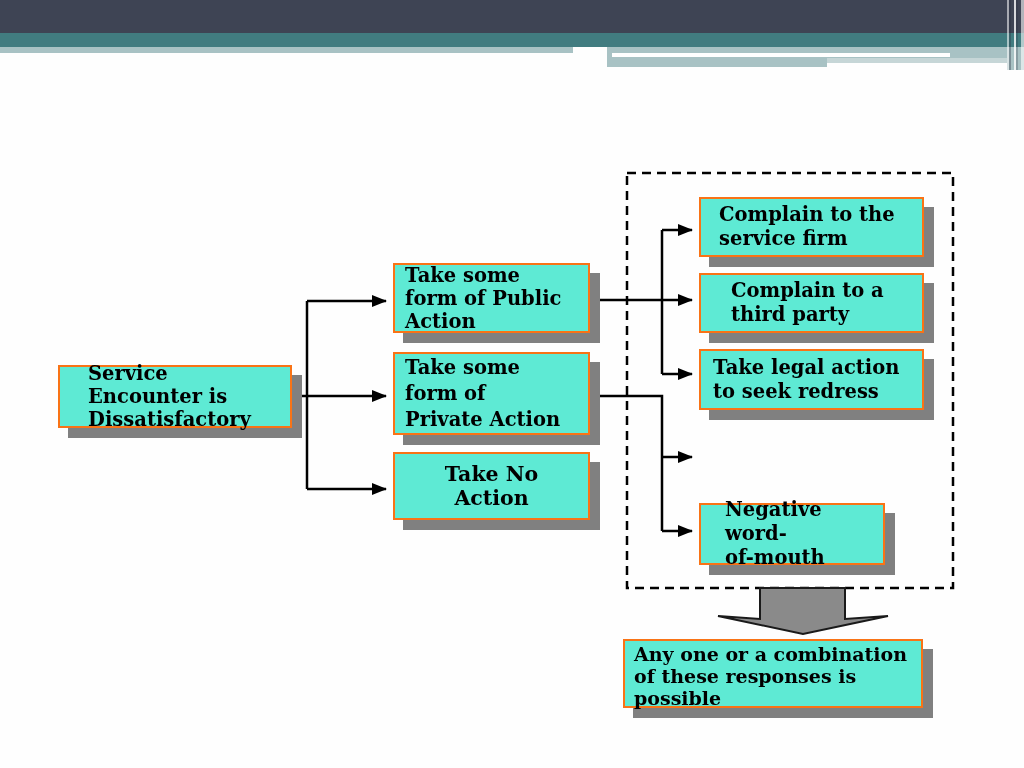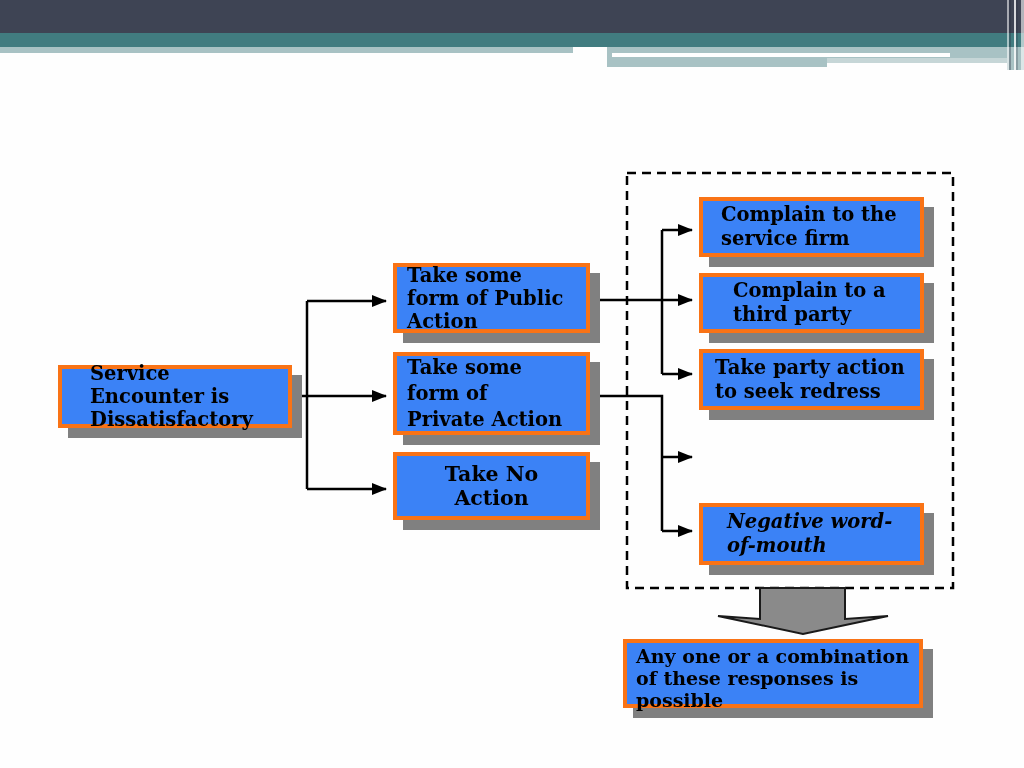--- a/index.html
+++ b/index.html
@@ -26,35 +26,35 @@
   }
   
   .title{
     position:absolute;left:58px;top:97px;width:900px;
     color:#3f4456;font-size:45px;line-height:60px;letter-spacing:-1px;
     font-weight:400;white-space:pre-line;
   }
   
   .connector-layer{position:absolute;left:0;top:0;}
   .flowbox{
-    position:absolute;background:#3b82f6;border:4px solid #f97316;
+    position:absolute;background:#5eead4;border:2px solid #f97316;
     box-shadow:10px 10px 0 0 #808080;
     font-family:"DejaVu Serif","Liberation Serif",serif;font-weight:700;
     color:#000;font-size:19.5px;line-height:24px;white-space:pre-line;
     display:flex;flex-direction:column;justify-content:center;box-sizing:border-box;
   }
   .bx-service {left:58px; top:365px;width:234px;height:63px;padding-left:28px;line-height:23px;}
   .bx-public  {left:393px;top:263px;width:197px;height:70px;padding-left:10px;line-height:23px;}
   .bx-private {left:393px;top:352px;width:197px;height:83px;padding-left:10px;line-height:26px;}
   .bx-noact   {left:393px;top:452px;width:197px;height:68px;text-align:center;font-size:20.5px;}
   .bx-c1{left:699px;top:197px;width:225px;height:60px;padding-left:18px;}
   .bx-c2{left:699px;top:273px;width:225px;height:60px;padding-left:30px;}
   .bx-c3{left:699px;top:349px;width:225px;height:61px;padding-left:12px;}
   .bx-c4{left:699px;top:425px;width:225px;height:62px;padding-left:28px;}
-  .bx-c5{left:699px;top:503px;width:225px;height:62px;padding-left:24px;font-style:italic;}
+  .bx-c5{left:699px;top:503px;width:186px;height:62px;padding-left:24px;}
   .bx-conclusion{left:623px;top:639px;width:300px;height:69px;padding-left:9px;
     font-size:19px;line-height:22px;justify-content:flex-start;padding-top:2px;}
 </style>
 </head>
 <body>
 
 <div class="slide">
 
   <div class="bar-dark"></div>
   <div class="bar-teal"></div>
@@ -103,21 +103,21 @@
   <div class="flowbox bx-private">Take some
 form of
 Private Action</div>
   <div class="flowbox bx-noact">Take No
 Action</div>
 
   <div class="flowbox bx-c1">Complain to the
 service firm</div>
   <div class="flowbox bx-c2">Complain to a
 third party</div>
-  <div class="flowbox bx-c3">Take party action
+  <div class="flowbox bx-c3">Take legal action
 to seek redress</div>
   <div class="flowbox bx-c5">Negative word-
 of-mouth</div>
 
   <div class="flowbox bx-conclusion">Any one or a combination
 of these responses is
 possible</div>
 
 </div>
 

